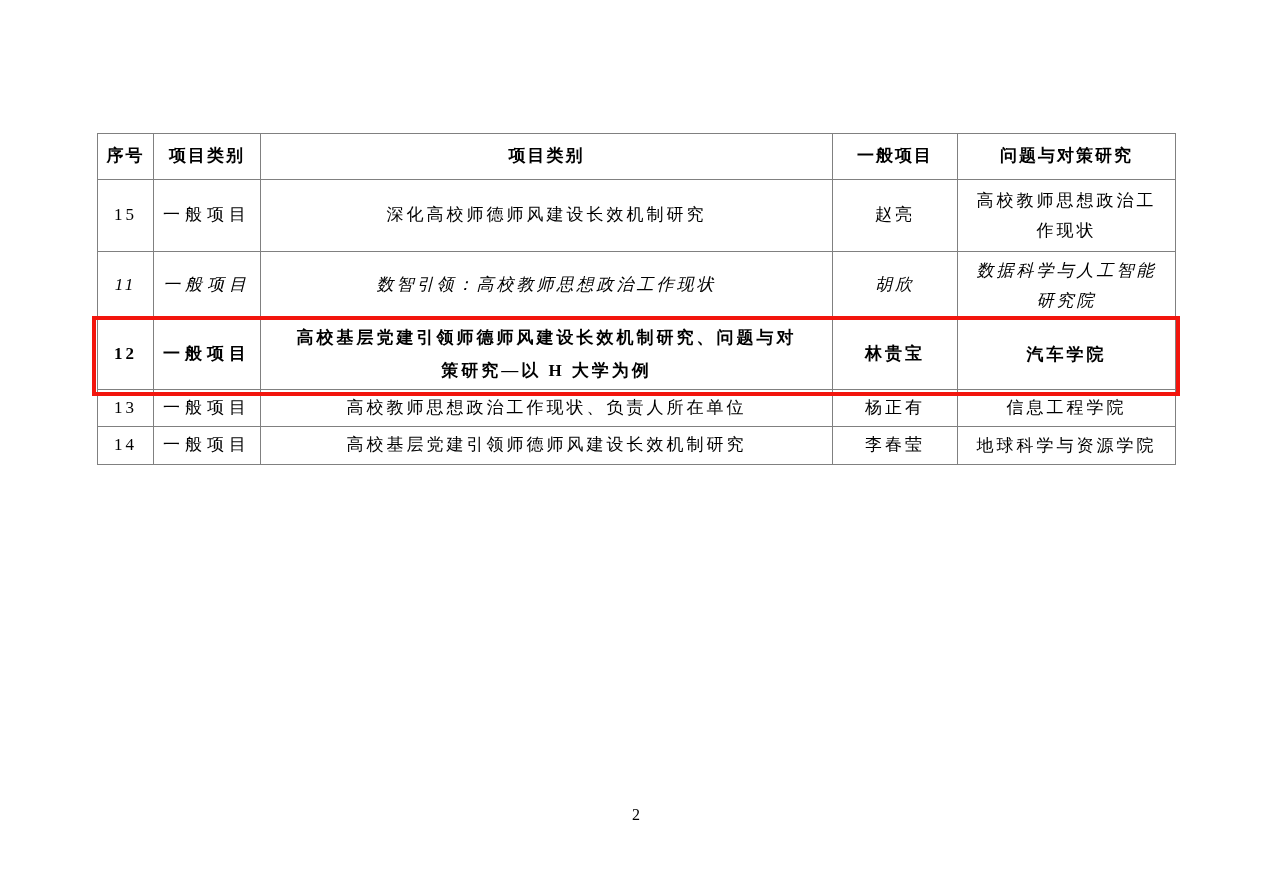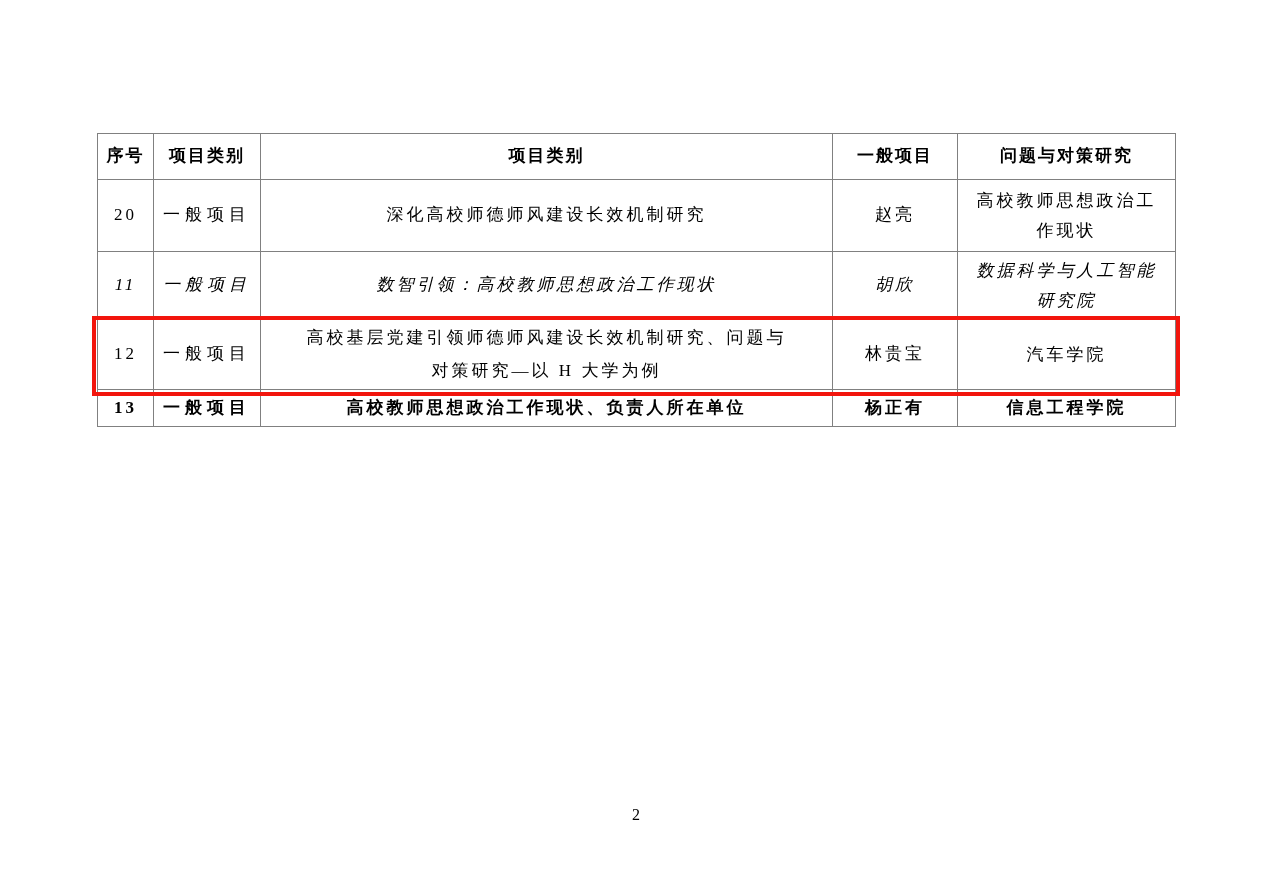--- a/index.html
+++ b/index.html
@@ -44,26 +44,26 @@
   }
   col.c-index    { width: 56px; }
   col.c-category { width: 107px; }
   col.c-name     { width: 572px; }
   col.c-leader   { width: 125px; }
   col.c-unit     { width: 218px; }
 
   .project-table thead tr { height: 46px; }
   .project-table tbody tr:nth-child(1) { height: 72px; }
   .project-table tbody tr:nth-child(2) { height: 68px; font-style: italic; }
-  .project-table tbody tr:nth-child(3) { height: 70px; }
-  .project-table tbody tr:nth-child(4) { height: 37px; font-weight: bold; }
+  .project-table tbody tr:nth-child(3) { height: 70px; font-weight: bold; }
+  .project-table tbody tr:nth-child(4) { height: 37px; }
   .project-table tbody tr:nth-child(5) { height: 37px; }
 
   .project-table td:nth-child(2) { letter-spacing: 5px; }
-  .project-table td:nth-child(3) { padding: 0 40px; }
+  .project-table td:nth-child(3) { padding: 0 30px; }
   .project-table td:nth-child(5) { padding: 0 12px; line-height: 1.75; }
 
   .highlight-box {
     position: absolute;
     left: -5px;
     top: 183px;
     width: calc(100% + 10px);
     height: 80px;
     border: 4px solid var(--accent);
     pointer-events: none;
@@ -93,21 +93,21 @@
       <tr>
           <th>序号</th>
           <th>项目类别</th>
           <th>项目类别</th>
           <th>一般项目</th>
           <th>问题与对策研究</th>
         </tr>
     </thead>
     <tbody>
         <tr>
-          <td>20</td>
+          <td>15</td>
           <td>一般项目</td>
           <td>深化高校师德师风建设长效机制研究</td>
           <td>赵亮</td>
           <td>高校教师思想政治工作现状</td>
         </tr>
         <tr>
           <td>11</td>
           <td>一般项目</td>
           <td>数智引领：高校教师思想政治工作现状</td>
           <td>胡欣</td>
@@ -120,18 +120,25 @@
           <td>林贵宝</td>
           <td>汽车学院</td>
         </tr>
         <tr>
           <td>13</td>
           <td>一般项目</td>
           <td>高校教师思想政治工作现状、负责人所在单位</td>
           <td>杨正有</td>
           <td>信息工程学院</td>
         </tr>
+        <tr>
+          <td>14</td>
+          <td>一般项目</td>
+          <td>高校基层党建引领师德师风建设长效机制研究</td>
+          <td>李春莹</td>
+          <td>地球科学与资源学院</td>
+        </tr>
       </tbody>
   </table>
   <div class="highlight-box"></div>
 </div>
 
 <div class="page-number">2</div>
 
 </body></html>

